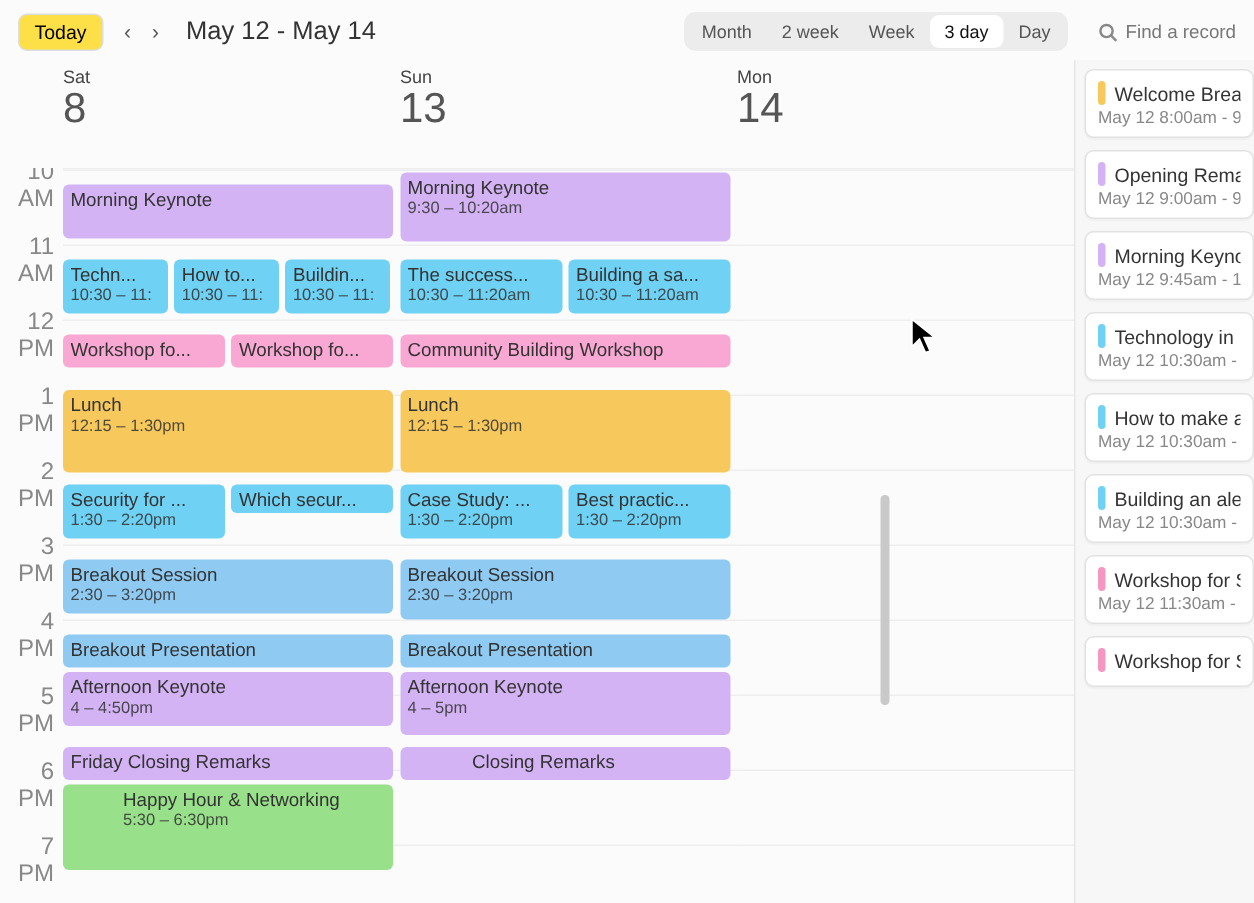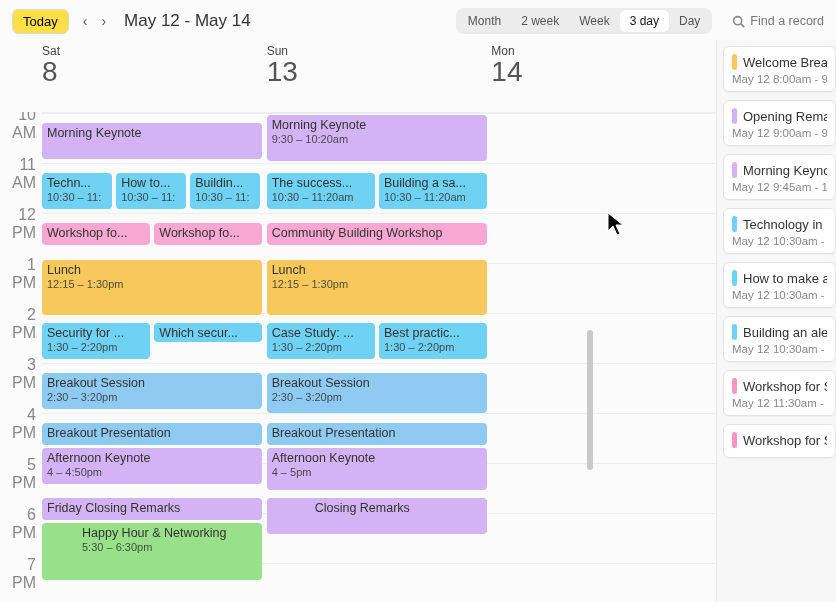--- a/index.html
+++ b/index.html
@@ -211,21 +211,21 @@
                   <div class="title">Breakout Session</div>
                   <div class="time">2:30 – 3:20pm</div>
                 </div>
                 <div class="event c-blue" style="top: 310px; height: 22px; left: 0%; width: 98%;">
                   <div class="title">Breakout Presentation</div>
                 </div>
                 <div class="event c-purple" style="top: 335px; height: 42px; left: 0%; width: 98%;">
                   <div class="title">Afternoon Keynote</div>
                   <div class="time">4 – 5pm</div>
                 </div>
-                <div class="event c-purple" style="top: 385px; height: 36px; left: 0%; width: 98%; padding-left: 48px;">
+                <div class="event c-purple" style="top: 385px; height: 22px; left: 0%; width: 98%; padding-left: 48px;">
                   <div class="title">Closing Remarks</div>
                 </div>
               </div>
               <div class="day-col">
                 <div class="hour-line" style="top: 0px;"></div>
                 <div class="hour-line" style="top: 50px;"></div>
                 <div class="hour-line" style="top: 100px;"></div>
                 <div class="hour-line" style="top: 150px;"></div>
                 <div class="hour-line" style="top: 200px;"></div>
                 <div class="hour-line" style="top: 250px;"></div>

